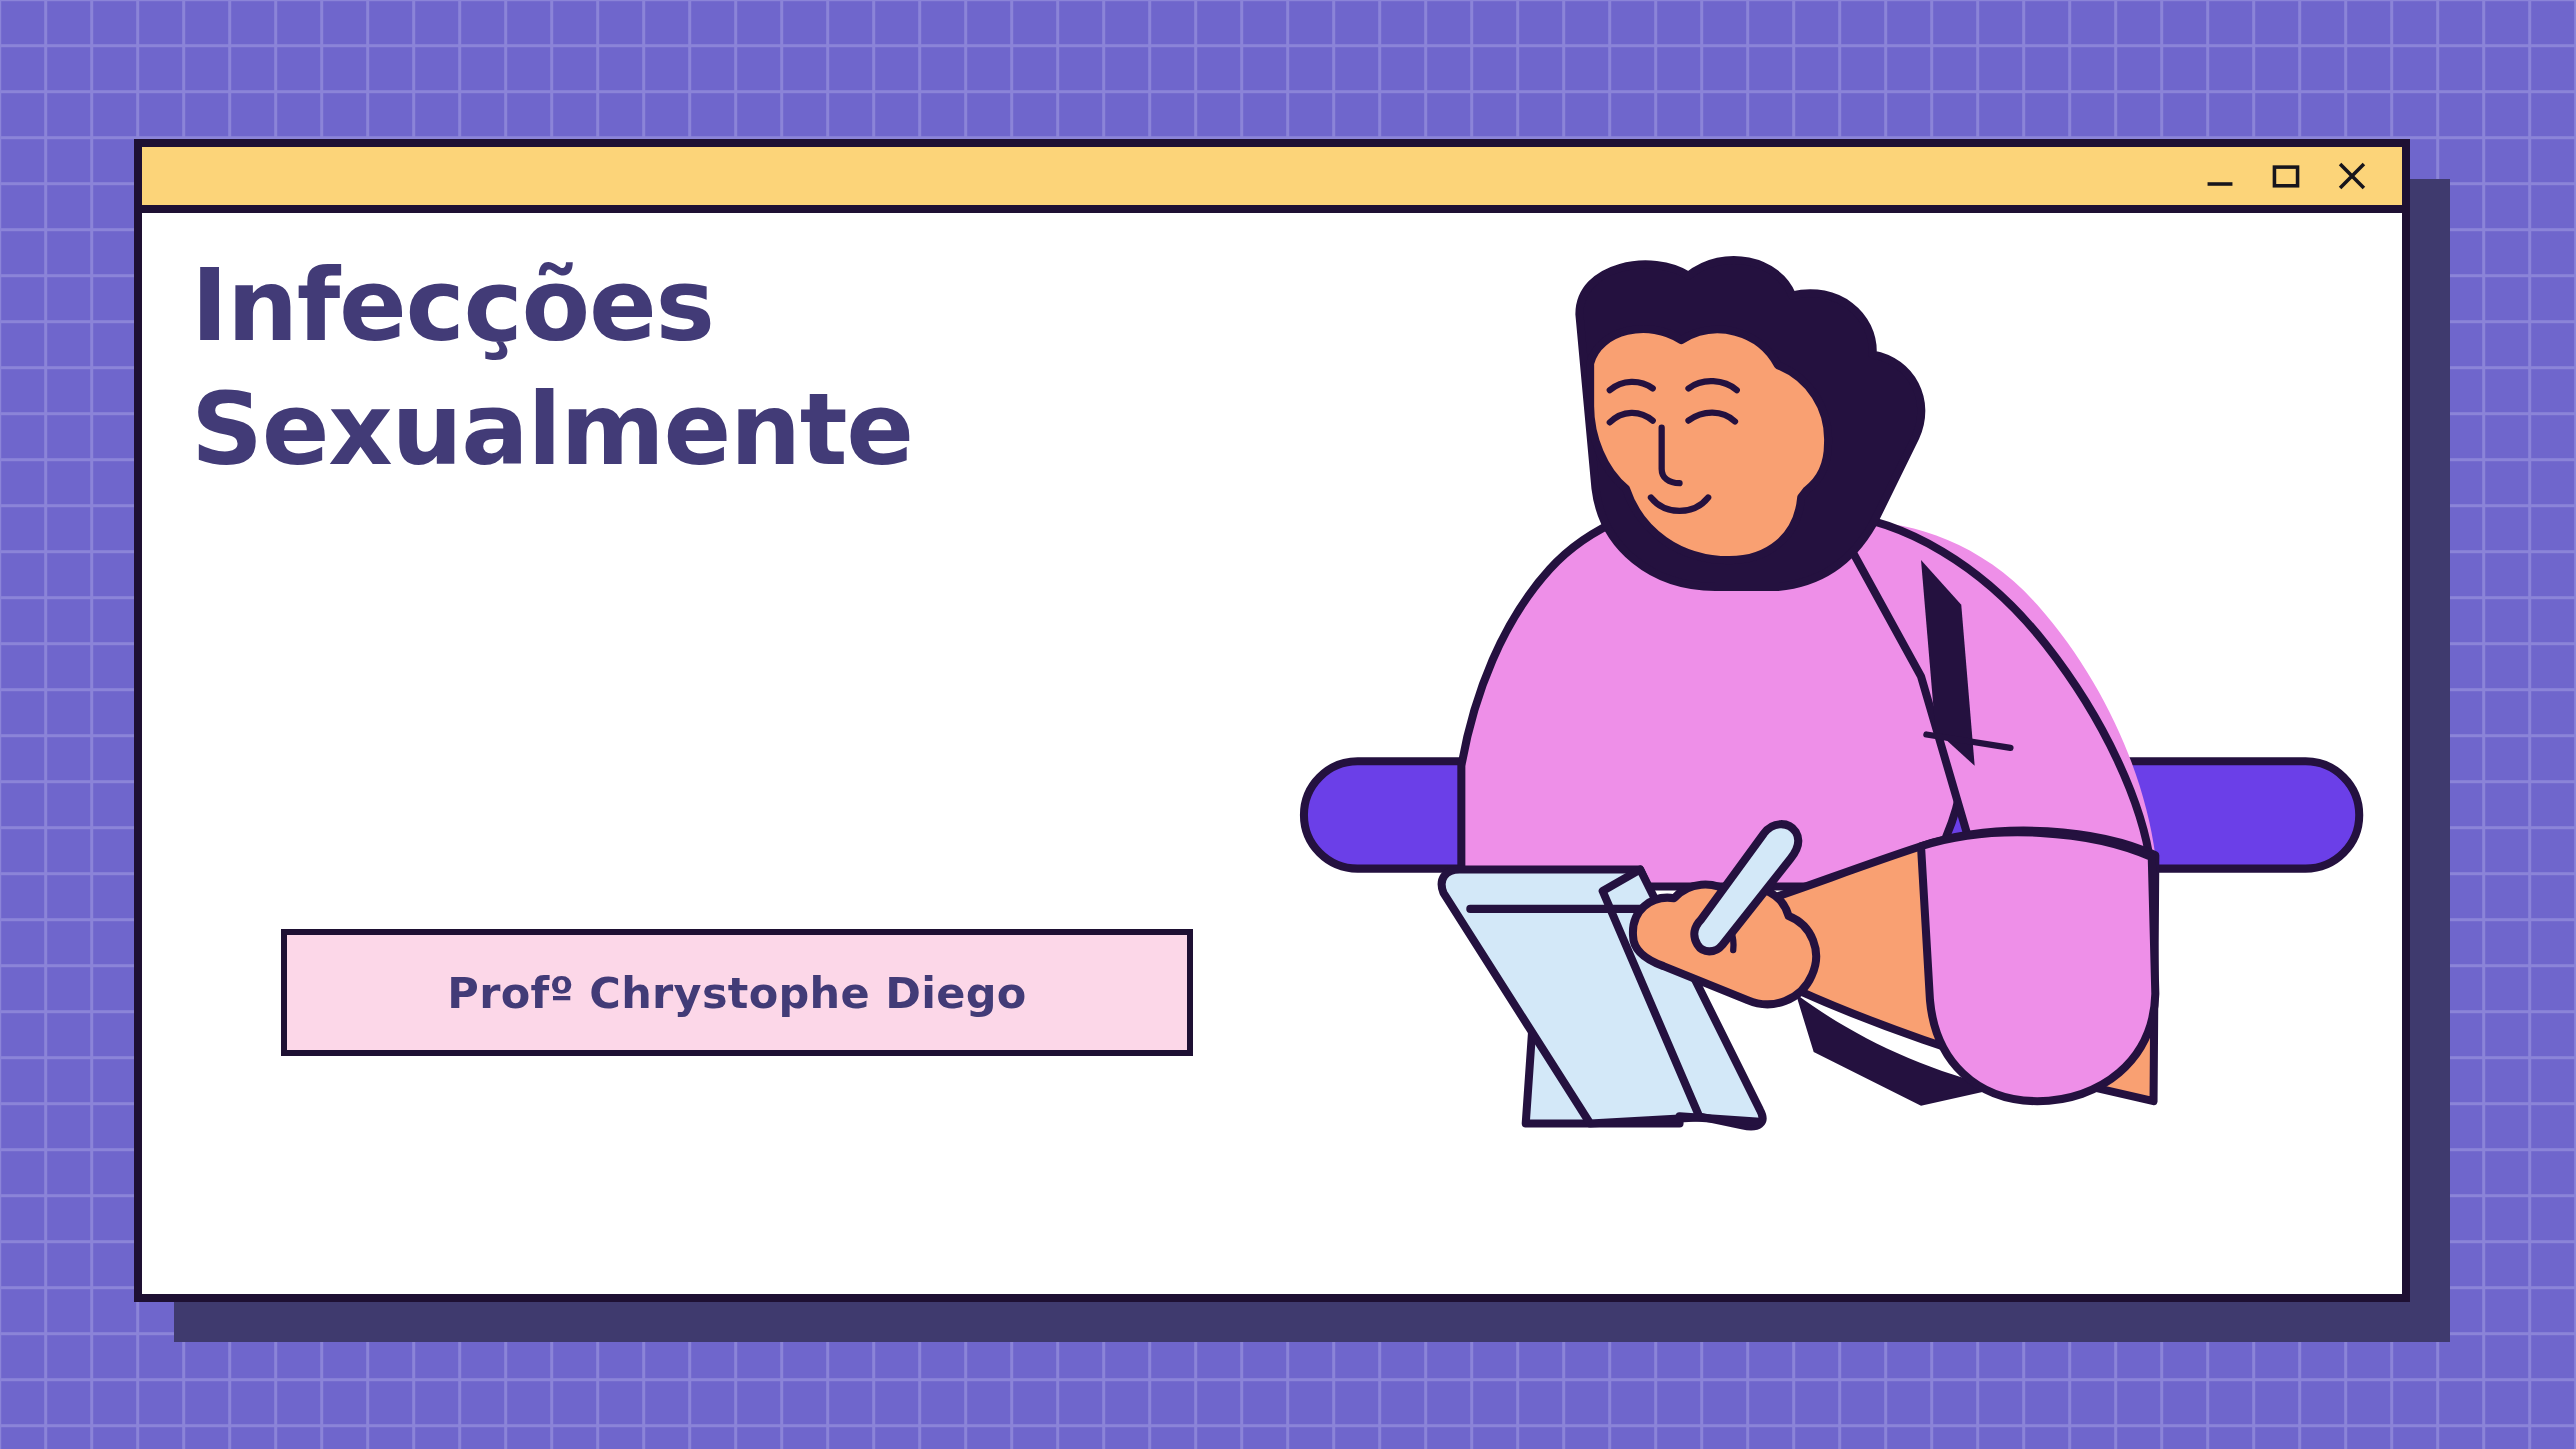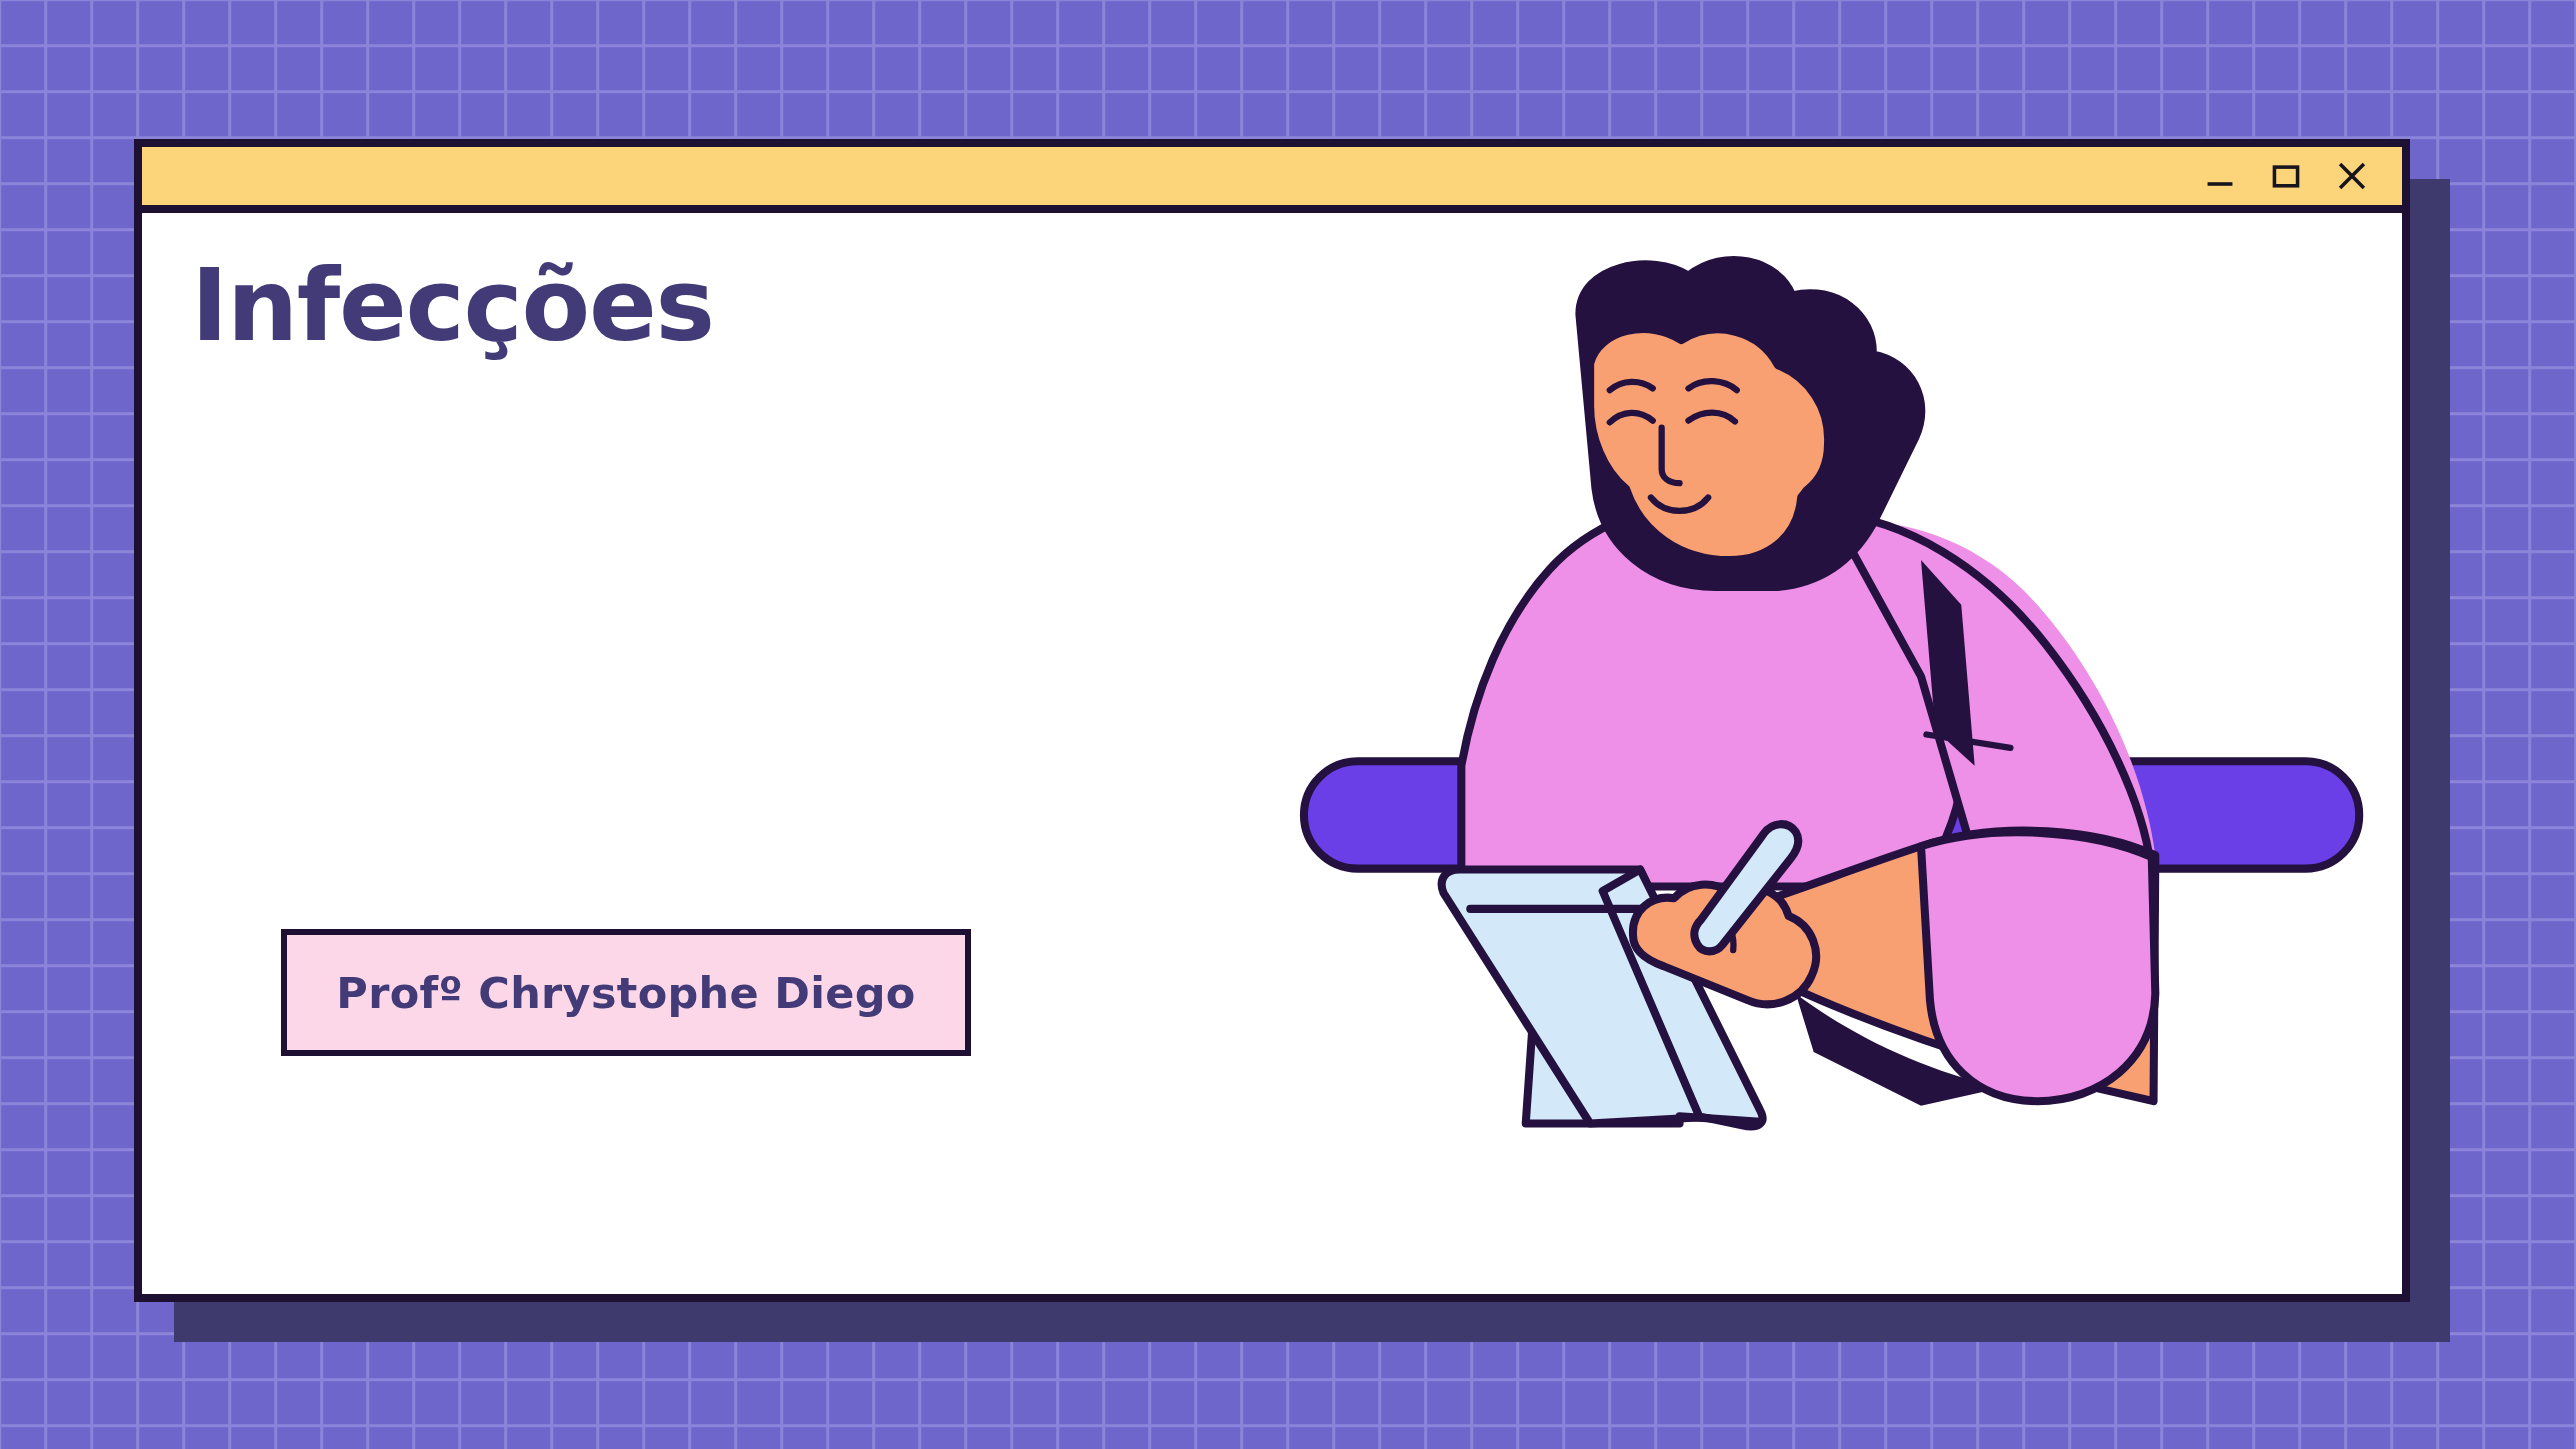--- a/index.html
+++ b/index.html
@@ -95,21 +95,21 @@
     letter-spacing: -1.3px;
     margin: 0 0 24px 0;
     white-space: nowrap;
   }
   .title-line.l3 { margin-bottom: 0; }
 
   #author-badge {
     position: absolute;
     left: 139px;
     top: 716px;
-    width: 690px;
+    width: 912px;
     height: 127px;
     background: #FCD7E8;
     border: 6.3px solid #1E1033;
     box-sizing: border-box;
     display: flex;
     align-items: center;
     justify-content: center;
   }
   #author-badge span {
     color: #423B77;
@@ -153,20 +153,21 @@
         <svg viewBox="0 0 36 36" width="32" height="32" aria-hidden="true">
           <path d="M6 6 L30 30 M30 6 L6 30" stroke="#17151C" stroke-width="4" stroke-linecap="square" fill="none"></path>
         </svg>
       </div>
     </div>
 
     <div id="content">
 
       <div id="title-block">
         <div class="title-line l1">Infecções</div>
+        <div class="title-line l2">Sexualmente</div>
       </div>
 
       <div id="author-badge">
         <span>Profº Chrystophe Diego</span>
       </div>
 
       <div id="illustration">
         <svg viewBox="0 0 1230 1130" xmlns="http://www.w3.org/2000/svg" aria-hidden="true">
           <g stroke="#24113F" stroke-width="9" stroke-linejoin="round" stroke-linecap="round">
 

